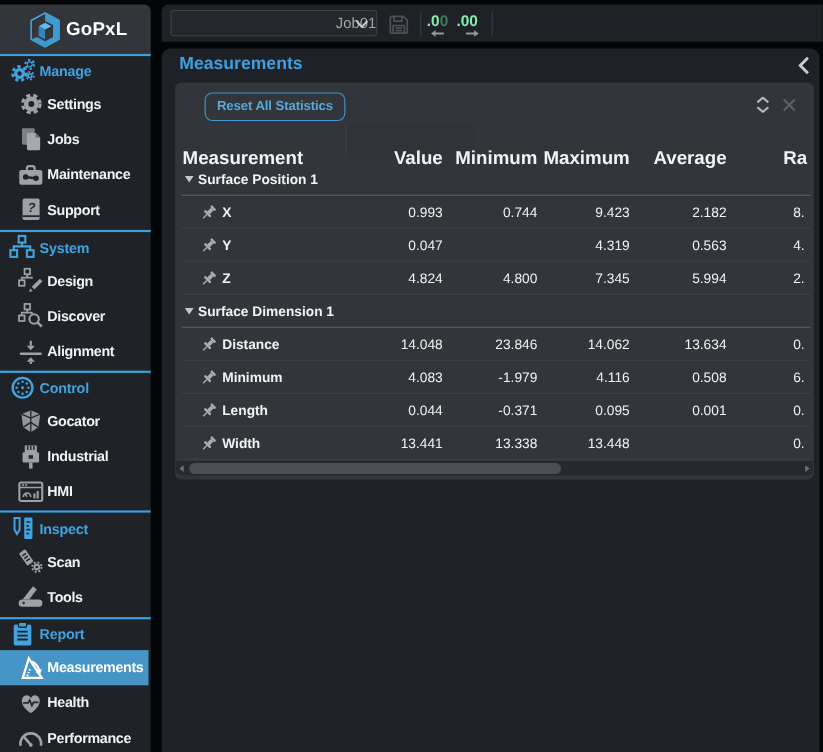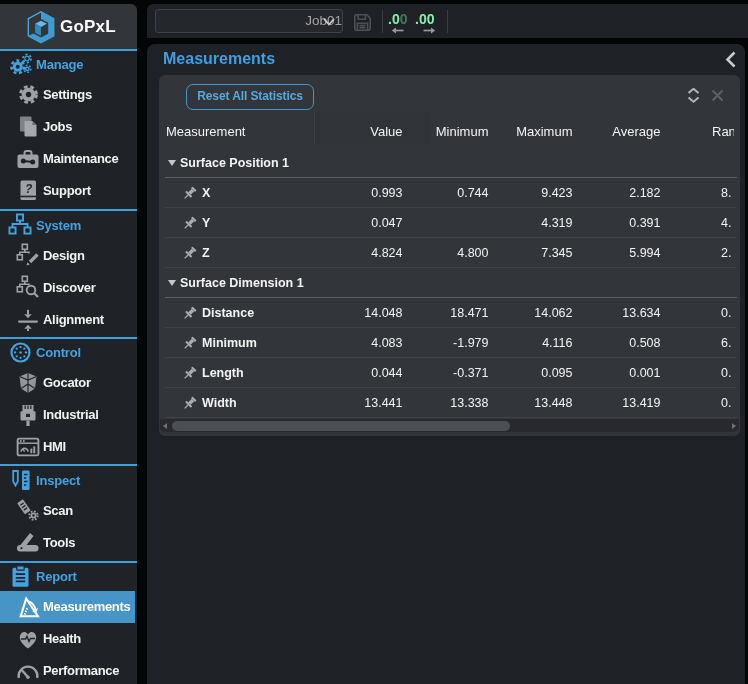--- a/index.html
+++ b/index.html
@@ -46,22 +46,22 @@
   letter-spacing:-0.1px;margin-left:20px; }
 #clpsic { position:absolute; left:528px; top:13px; }
 #xic { position:absolute; left:552px; top:14px; }
 #hline1 { position:absolute; left:154.5px; top:37px; width:1px; height:32px;
   background:#3d4045; }
 .trow { position:absolute; left:6px; width:572px; height:30px;
   border-bottom:1px solid #3e4248; color:#f2f3f4; }
 .trow.grp { border-bottom:1px solid #5d6167; }
 .thead { position:absolute; left:6px; top:36px; width:572px; height:37px;
   color:#f2f3f4; }
-.hc { position:absolute; top:4px; line-height:34px; font-size:13px;
-  font-weight:400; width:90px; text-align:right; }
+.hc { position:absolute; top:16px; line-height:34px; font-size:17px;
+  font-weight:700; width:90px; text-align:right; }
 .v { position:absolute; top:0; line-height:30px; font-size:12.5px;
   font-weight:400; width:90px; text-align:right; }
 .c1 { left:147.5px; } .c2 { left:233.5px; } .c3 { left:317.5px; }
 .c4 { left:405.5px; } .c5 { left:476.5px; }
 .tri { position:absolute; left:3px; top:12px; width:0; height:0;
   border-left:4.5px solid transparent; border-right:4.5px solid transparent;
   border-top:6px solid #c6c9cc; }
 .glbl { position:absolute; left:15px; top:0; line-height:30px;
   font-size:12.5px; font-weight:700; }
 .pin { position:absolute; left:17px; top:8px; }
@@ -369,21 +369,21 @@
           <g transform="rotate(45 7.5 7.5)" fill="#aaadb1">
             <rect x="4.6" y="0.4" width="5.8" height="2.1" rx="0.7"></rect>
             <rect x="5.8" y="2.5" width="3.4" height="5"></rect>
             <rect x="3.5" y="7.5" width="8" height="2.1" rx="0.8"></rect>
             <rect x="6.9" y="9.6" width="1.3" height="4.8"></rect>
           </g>
         </svg>
         <span class="lbl">Y</span>
         <span class="v c1">0.047</span>
         <span class="v c3">4.319</span>
-        <span class="v c4">0.391</span>
+        <span class="v c4">0.563</span>
         <span class="v c5">4.</span>
       </div>
     <div class="trow" style="top:163px">
         <svg class="pin" width="15" height="15" viewBox="0 0 15 15">
           <g transform="rotate(45 7.5 7.5)" fill="#aaadb1">
             <rect x="4.6" y="0.4" width="5.8" height="2.1" rx="0.7"></rect>
             <rect x="5.8" y="2.5" width="3.4" height="5"></rect>
             <rect x="3.5" y="7.5" width="8" height="2.1" rx="0.8"></rect>
             <rect x="6.9" y="9.6" width="1.3" height="4.8"></rect>
           </g>
@@ -403,21 +403,21 @@
         <svg class="pin" width="15" height="15" viewBox="0 0 15 15">
           <g transform="rotate(45 7.5 7.5)" fill="#aaadb1">
             <rect x="4.6" y="0.4" width="5.8" height="2.1" rx="0.7"></rect>
             <rect x="5.8" y="2.5" width="3.4" height="5"></rect>
             <rect x="3.5" y="7.5" width="8" height="2.1" rx="0.8"></rect>
             <rect x="6.9" y="9.6" width="1.3" height="4.8"></rect>
           </g>
         </svg>
         <span class="lbl">Distance</span>
         <span class="v c1">14.048</span>
-        <span class="v c2">18.471</span>
+        <span class="v c2">23.846</span>
         <span class="v c3">14.062</span>
         <span class="v c4">13.634</span>
         <span class="v c5">0.</span>
       </div>
     <div class="trow" style="top:253px">
         <svg class="pin" width="15" height="15" viewBox="0 0 15 15">
           <g transform="rotate(45 7.5 7.5)" fill="#aaadb1">
             <rect x="4.6" y="0.4" width="5.8" height="2.1" rx="0.7"></rect>
             <rect x="5.8" y="2.5" width="3.4" height="5"></rect>
             <rect x="3.5" y="7.5" width="8" height="2.1" rx="0.8"></rect>
@@ -453,21 +453,20 @@
             <rect x="4.6" y="0.4" width="5.8" height="2.1" rx="0.7"></rect>
             <rect x="5.8" y="2.5" width="3.4" height="5"></rect>
             <rect x="3.5" y="7.5" width="8" height="2.1" rx="0.8"></rect>
             <rect x="6.9" y="9.6" width="1.3" height="4.8"></rect>
           </g>
         </svg>
         <span class="lbl">Width</span>
         <span class="v c1">13.441</span>
         <span class="v c2">13.338</span>
         <span class="v c3">13.448</span>
-        <span class="v c4">13.419</span>
         <span class="v c5">0.</span>
       </div>
     <div id="hscroll">
       <div class="sarr" style="left:3px;border-top:3.5px solid transparent;border-bottom:3.5px solid transparent;border-right:4px solid #6e7276"></div>
       <div class="sarr" style="right:3px;border-top:3.5px solid transparent;border-bottom:3.5px solid transparent;border-left:4px solid #6e7276"></div>
       <div id="hthumb"></div>
     </div>
   </div>
 </div>
 

